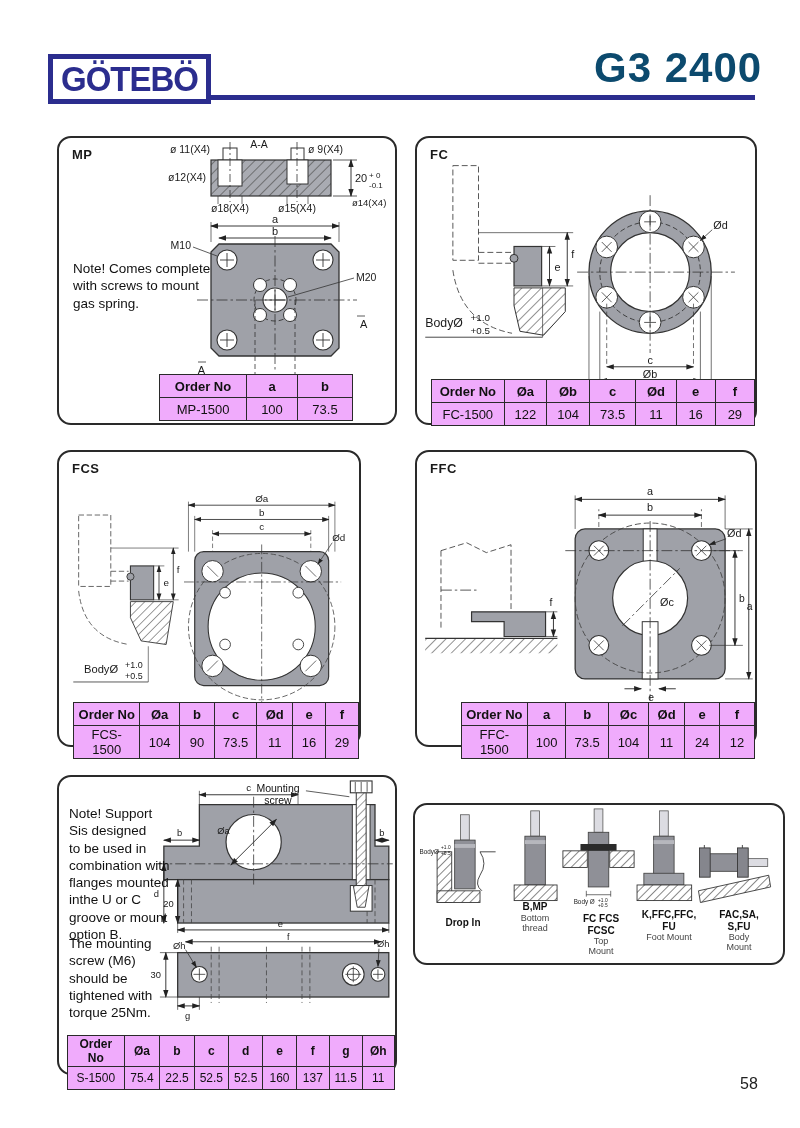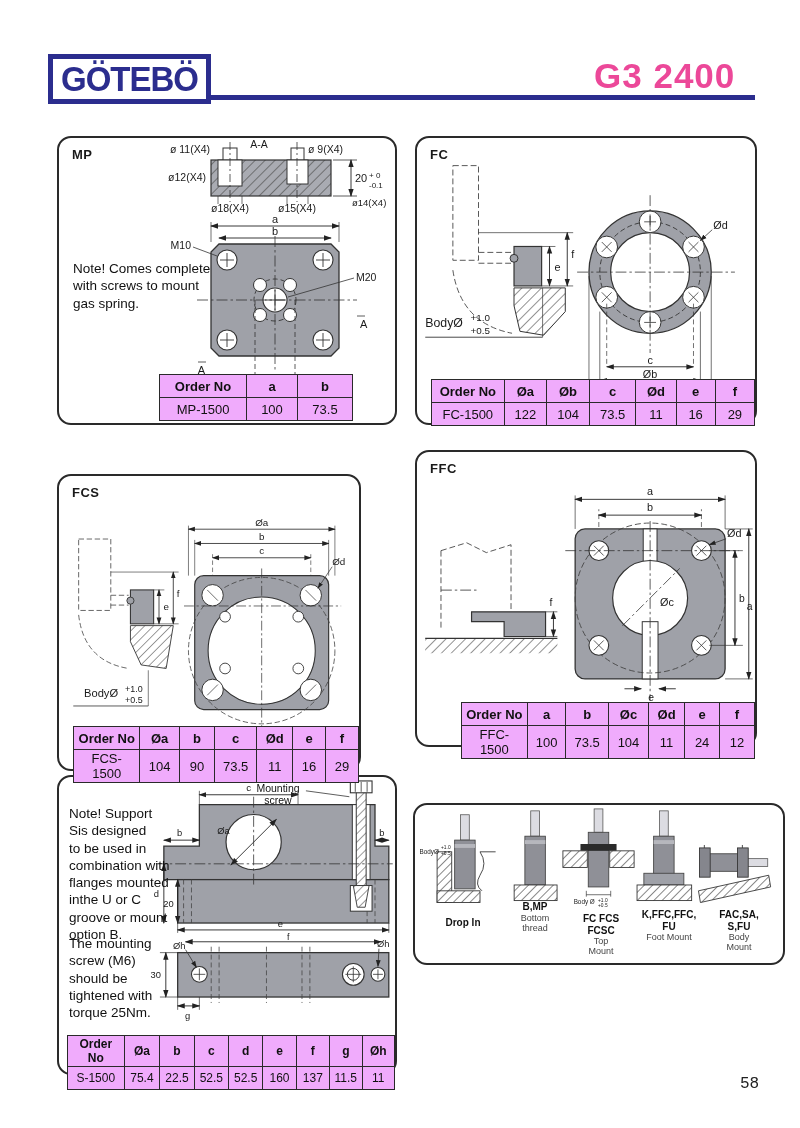--- a/index.html
+++ b/index.html
@@ -3,34 +3,34 @@
 <meta charset="utf-8">
 <style>
   html,body{margin:0;padding:0;background:#fff;}
   .page{position:relative;width:800px;height:1128px;background:#fff;overflow:hidden;
         font-family:"Liberation Sans",sans-serif;color:#111;}
   
   .logo-box{position:absolute;left:48px;top:54px;width:163px;height:50px;border:5px solid #2b2d8e;
             display:flex;align-items:center;justify-content:center;box-sizing:border-box;}
   .logo-text{font-size:33px;font-weight:bold;color:#2b2d8e;letter-spacing:-1px;transform:scaleY(1.05);}
   .hline{position:absolute;left:209px;top:95px;width:546px;height:5px;background:#2b2d8e;}
-  .model{position:absolute;left:594px;top:56px;font-size:35px;font-weight:bold;color:#ec4899;letter-spacing:1px;}
+  .model{position:absolute;left:594px;top:44px;font-size:42px;font-weight:bold;color:#0c4a6e;letter-spacing:1px;}
   
   .panel{position:absolute;border:2px solid #2a2a2a;border-radius:14px;background:#fff;box-sizing:border-box;}
   .ptitle{position:absolute;left:13px;top:9px;font-size:13px;font-weight:bold;color:#1a1a1a;letter-spacing:.5px;z-index:3;}
   .note{position:absolute;font-size:13.5px;line-height:1.28;color:#111;white-space:pre-line;z-index:3;}
   .dtable{position:absolute;border-collapse:collapse;font-size:13px;background:#f0abfc;z-index:4;}
   .dtable th,.dtable td{border:1.6px solid #2a2a2a;text-align:center;padding:1px 4px;height:20px;}
   .dtable th{font-weight:bold;}
   .stable{font-size:12px;}
   .stable th,.stable td{padding:1px 2px;}
   svg.draw{position:absolute;left:0;top:0;width:100%;height:100%;z-index:1;}
   svg text{font-family:"Liberation Sans",sans-serif;fill:#1a1a1a;}
   .mtitle{position:absolute;left:415px;top:772px;font-size:21px;font-weight:bold;color:#2b2d8e;letter-spacing:.5px;}
-  .pagenum{position:absolute;left:740px;top:1075px;font-size:16px;color:#222;font-family:Liberation Mono, monospace;}
+  .pagenum{position:absolute;left:740px;top:1075px;font-size:16px;color:#222;}
   .mlabel{position:absolute;text-align:center;line-height:1.15;z-index:3;}
   .mlabel .nm{display:block;font-weight:bold;font-size:10px;white-space:pre-line;}
   .mlabel .sb{display:block;font-size:9px;color:#444;white-space:pre-line;}
   .screwlbl{position:absolute;left:186px;top:5px;width:66px;text-align:center;font-size:10.5px;
             line-height:1.15;white-space:pre-line;z-index:3;}
 </style>
 </head>
 <body>
 
 <div class="page">
@@ -242,21 +242,21 @@
         <td>104</td>
         <td>73.5</td>
         <td>11</td>
         <td>16</td>
         <td>29</td>
       </tr>
     </tbody>
       </table>
   </div>
 
-  <div class="panel" style="left:57px;top:450px;width:304px;height:297px;margin-top:24px;">
+  <div class="panel" style="left:57px;top:450px;width:304px;height:297px;">
     <span class="ptitle">FCS</span>
     <svg class="draw" viewBox="0 0 336 297">
       <defs>
         <pattern id="pFS" patternUnits="userSpaceOnUse" width="7" height="7" patternTransform="rotate(45)">
           <rect width="7" height="7" fill="#fff"></rect>
             <line x1="0" y1="0" x2="0" y2="7" stroke="#555" stroke-width="1.3"></line>
         </pattern>
         <marker id="aFS" markerWidth="9" markerHeight="7" refX="8" refY="3" orient="auto-start-reverse" viewBox="0 0 9 6">
           <path d="M0 0 L9 3 L0 6 z" fill="#222"></path>
           </marker>

